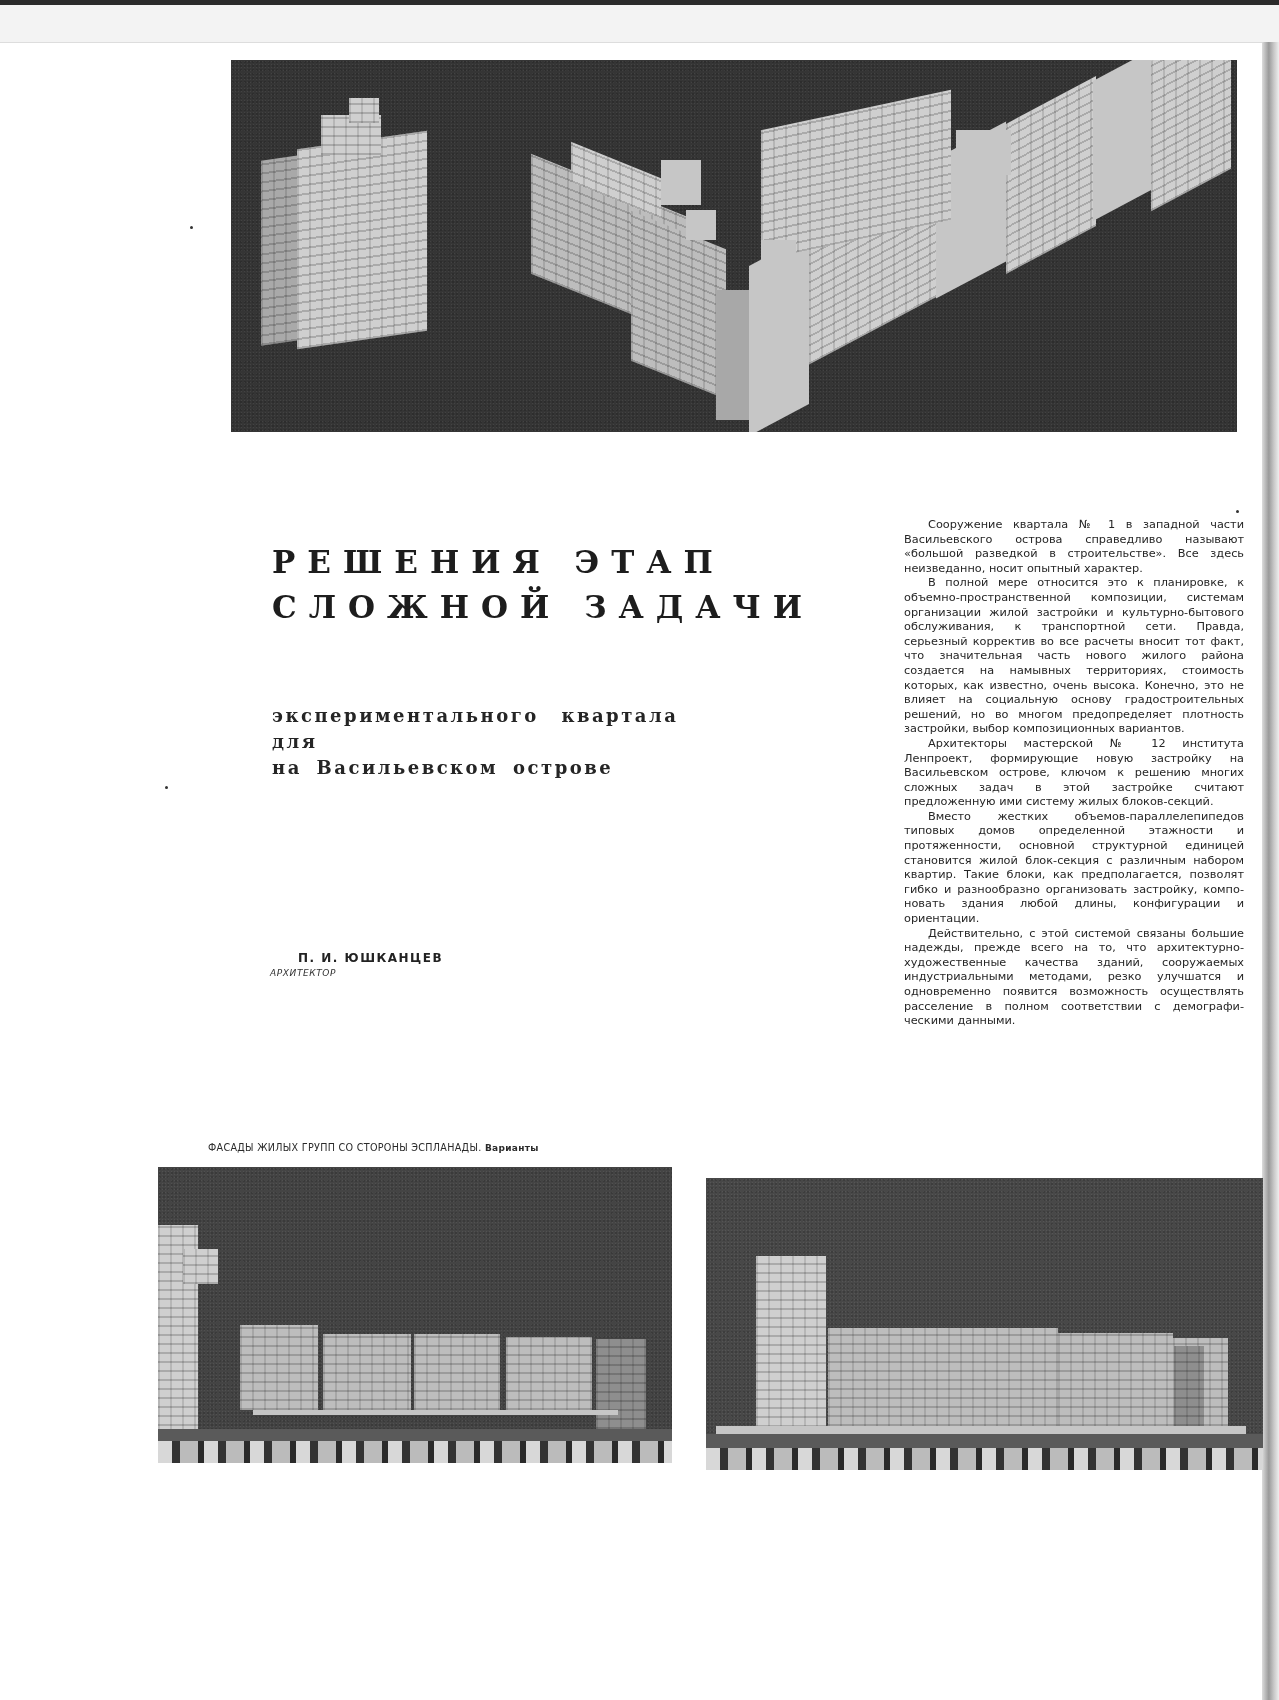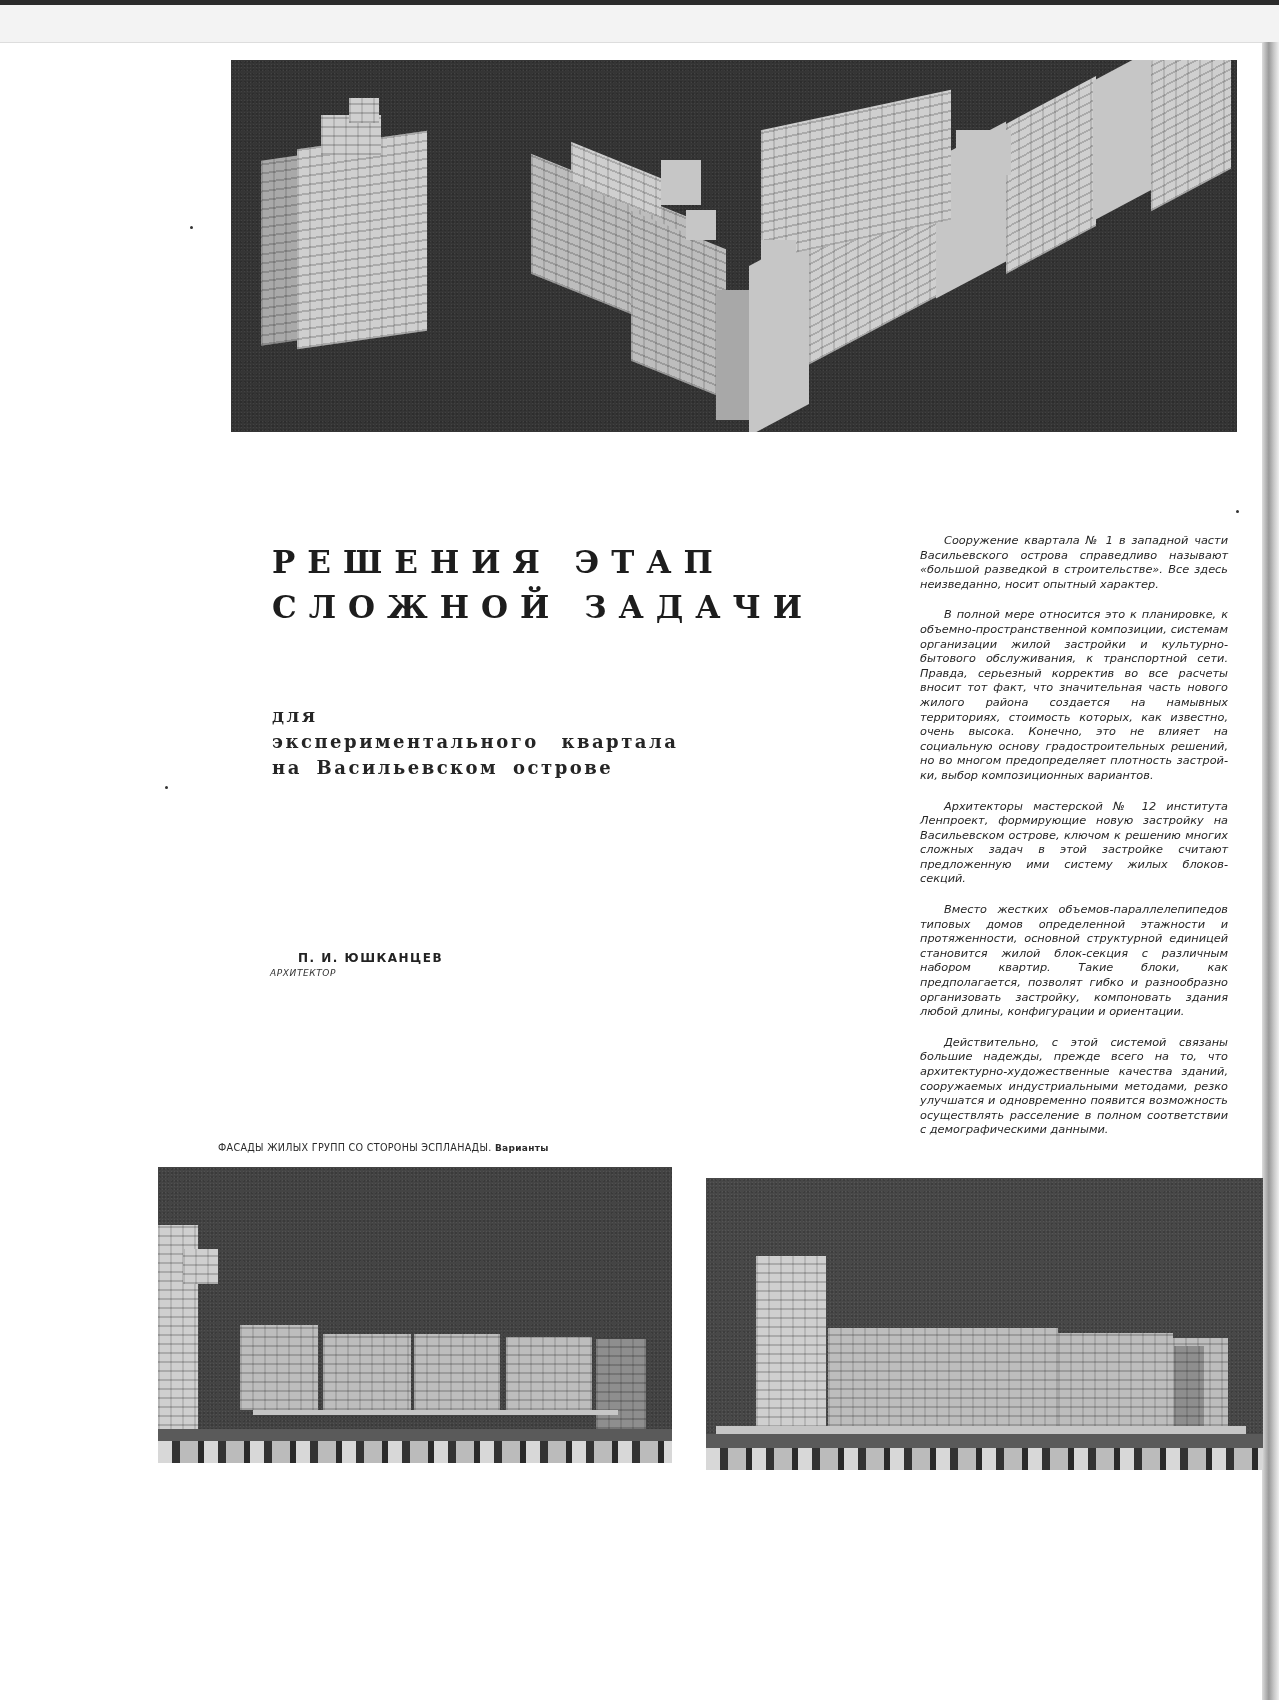--- a/index.html
+++ b/index.html
@@ -55,23 +55,23 @@
   }
   .author-role {
     position: absolute; left: 270px; top: 968px;
     font-family: "DejaVu Sans", sans-serif; font-size: 9px; letter-spacing: 0.6px; color: #333; font-style: italic;
   }
   .body-col {
     position: absolute; left: 904px; top: 518px; width: 340px;
     font-family: "DejaVu Sans", sans-serif; font-size: 11.3px; line-height: 14.6px;
     color: #252525; text-align: justify; hyphens: manual;
   }
-  .body-col p { margin: 16px; text-indent: 24px; font-style: italic; }
+  .body-col p { margin: 0; text-indent: 24px; }
   .caption {
-    position: absolute; left: 218px; top: 1142px;
+    position: absolute; left: 208px; top: 1142px;
     font-family: "DejaVu Sans", sans-serif; font-size: 9.6px; color: #2a2a2a; letter-spacing: 0.3px;
   }
   .caption b { font-size: 9px; }
   .speck { position: absolute; width: 3px; height: 3px; background: #333; border-radius: 50%; }
   .ground { position: absolute; left: 0; width: 100%; background: #5a5a5a; }
   .water { position: absolute; left: 0; width: 100%;
     background: repeating-linear-gradient(90deg, #d8d8d8 0 14px, #333 14px 22px, #bbb 22px 40px, #2a2a2a 40px 46px); }
 </style>
 </head>
 <body>
@@ -107,22 +107,22 @@
   <div class="blk plainlight" style="left:725px;top:70px;width:55px;height:45px;"></div>
   <div class="blk plainlight" style="left:530px;top:180px;width:35px;height:35px;"></div>
 </div>
 
 <h1 class="title">
   <span>РЕШЕНИЯ ЭТАП</span>
   <span>СЛОЖНОЙ ЗАДАЧИ</span>
 </h1>
 
 <div class="subtitle">
+  <span style="word-spacing:14px;">экспериментального   квартала</span>
   <span>для</span>
-  <span style="word-spacing:14px;">экспериментального   квартала</span>
   <span style="word-spacing:6px;">на  Васильевском  острове</span>
 </div>
 
 <div class="author-name">П. И. ЮШКАНЦЕВ</div>
 <div class="author-role">АРХИТЕКТОР</div>
 
 <div class="body-col">
   <p>Сооружение квартала № 1 в западной части Васильевского острова справедливо называют «большой разведкой в строитель­стве». Все здесь неизведанно, носит опыт­ный характер.</p>
   <p>В полной мере относится это к плани­ровке, к объемно-пространственной компо­зиции, системам организации жилой за­стройки и культурно-бытового обслужива­ния, к транспортной сети. Правда, серьезный корректив во все расчеты вносит тот факт, что значительная часть нового жилого рай­она создается на намывных территориях, сто­имость которых, как известно, очень высока. Конечно, это не влияет на социальную ос­нову градостроительных решений, но во многом предопределяет плотность застрой­ки, выбор композиционных вариантов.</p>
   <p>Архитекторы мастерской № 12 института Ленпроект, формирующие новую застройку на Васильевском острове, ключом к реше­нию многих сложных задач в этой застрой­ке считают предложенную ими систему жи­лых блоков-секций.</p>

